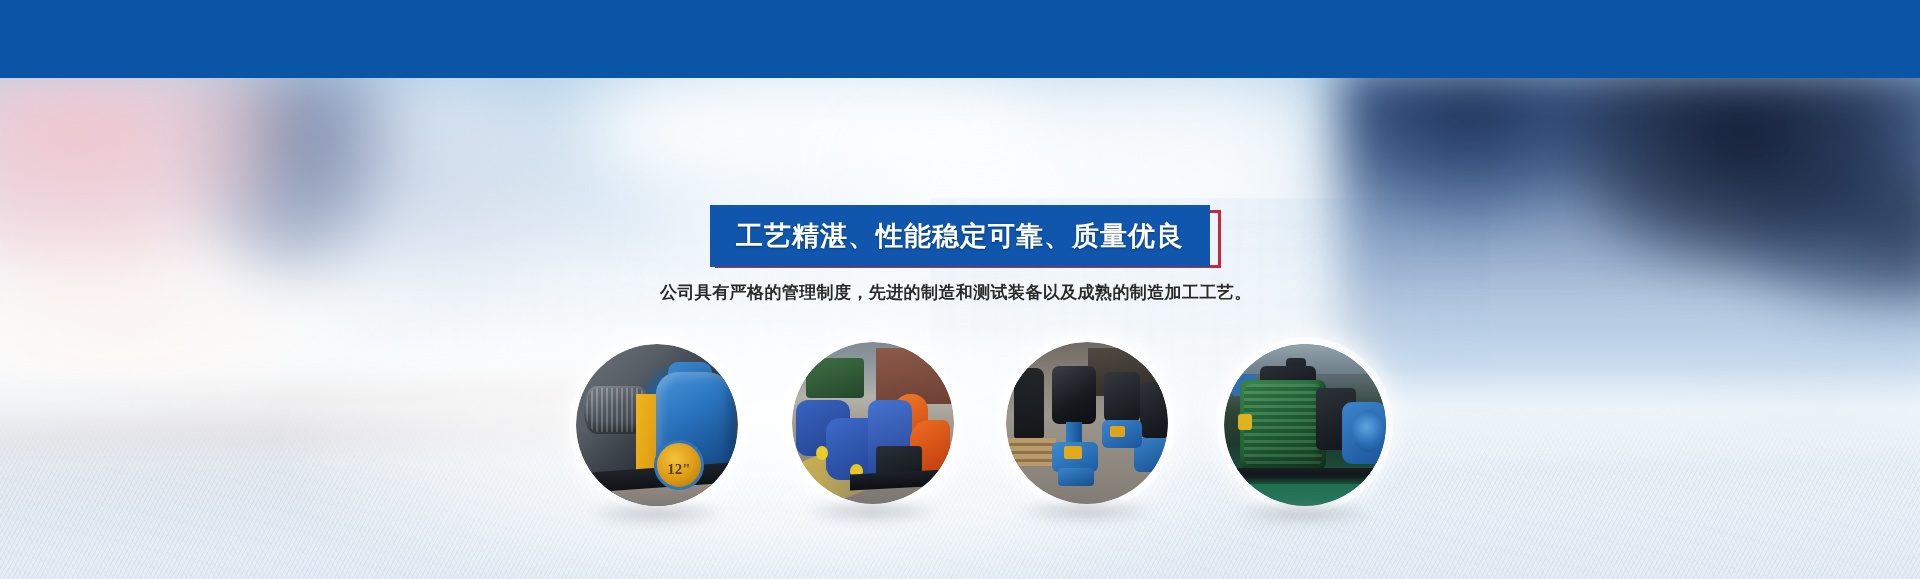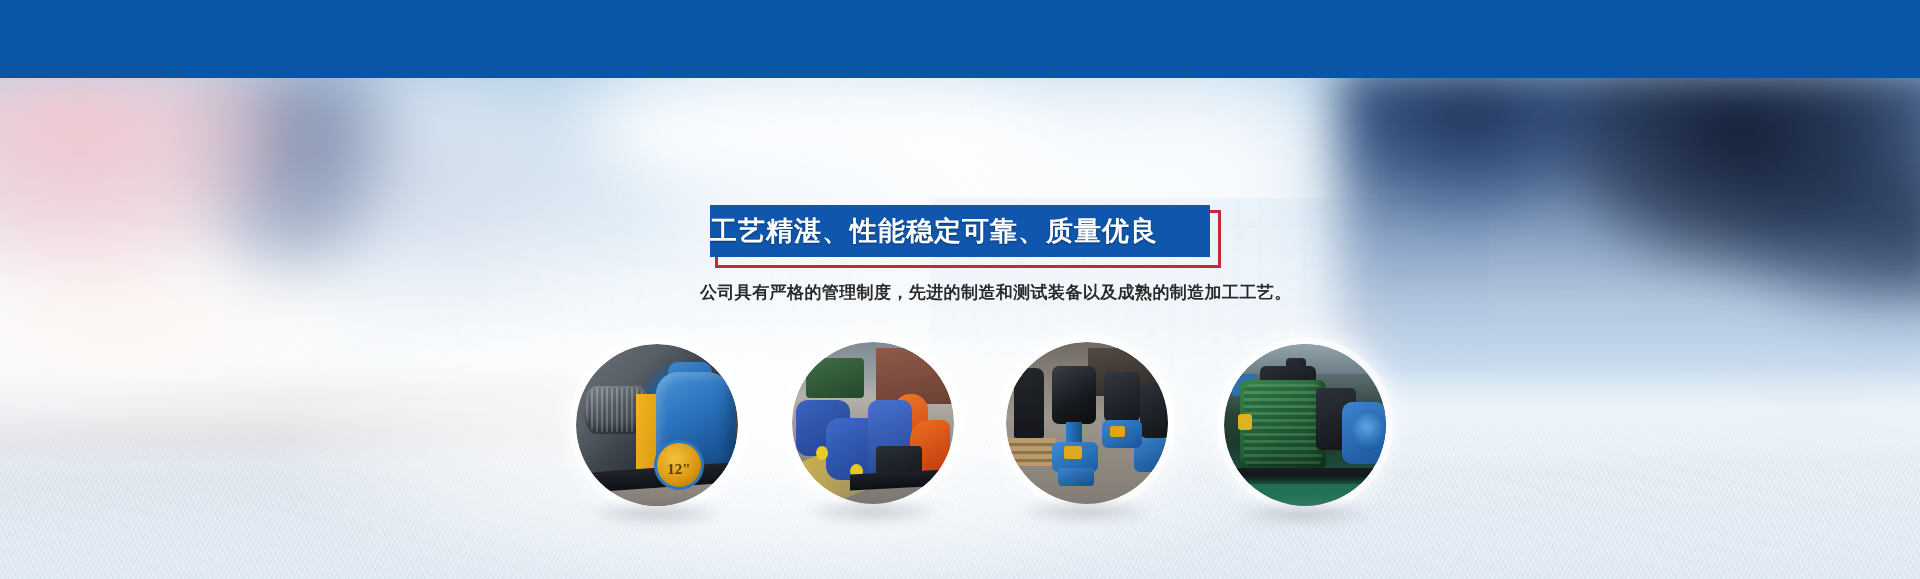--- a/index.html
+++ b/index.html
@@ -165,23 +165,23 @@
     filter:blur(24px);
   }
 
   
   .headline-wrap{
     position:absolute; left:710px; top:205px;
     z-index:20;
   }
   .headline-plate{
     position:relative;
-    width:500px; height:52px;
+    width:500px; height:62px;
     background:#0f56ac;
-    display:flex; align-items:center; 
+    display:flex; align-items:center; justify-content:center;
   }
   .headline-plate::after{          
     content:"";
     position:absolute;
     left:5px; top:5px;
     width:500px; height:52px;
     border:3px solid #c3283c;
     pointer-events:none;
     z-index:-1;
   }
@@ -197,21 +197,20 @@
   
   .subtitle{
     position:absolute; left:660px; top:281px;
     z-index:20;
     font-size:17px;
     font-weight:bold;
     color:#2a2a2a;
     letter-spacing:.4px;
     white-space:nowrap;
     text-shadow:0 1px 1px rgba(255,255,255,.75);
-    margin-left:40px;
   }
 
   
   .circles{
     position:absolute; left:0; top:0;
     width:1920px; height:579px;
     z-index:15;
     pointer-events:none;
   }
   .circle{

